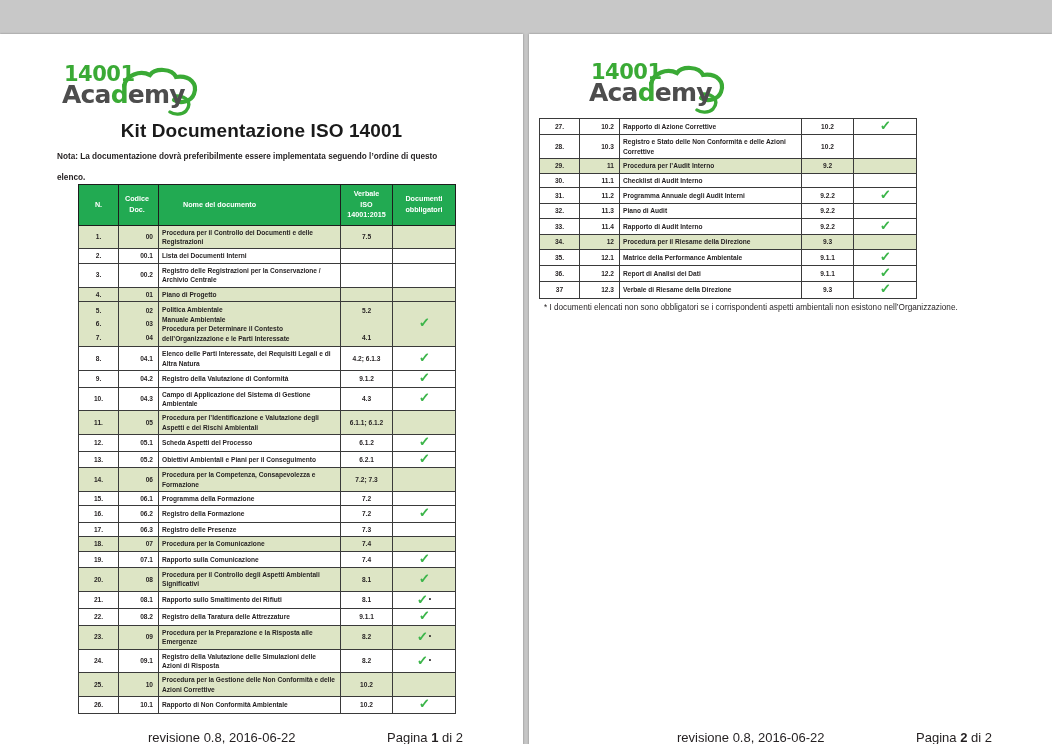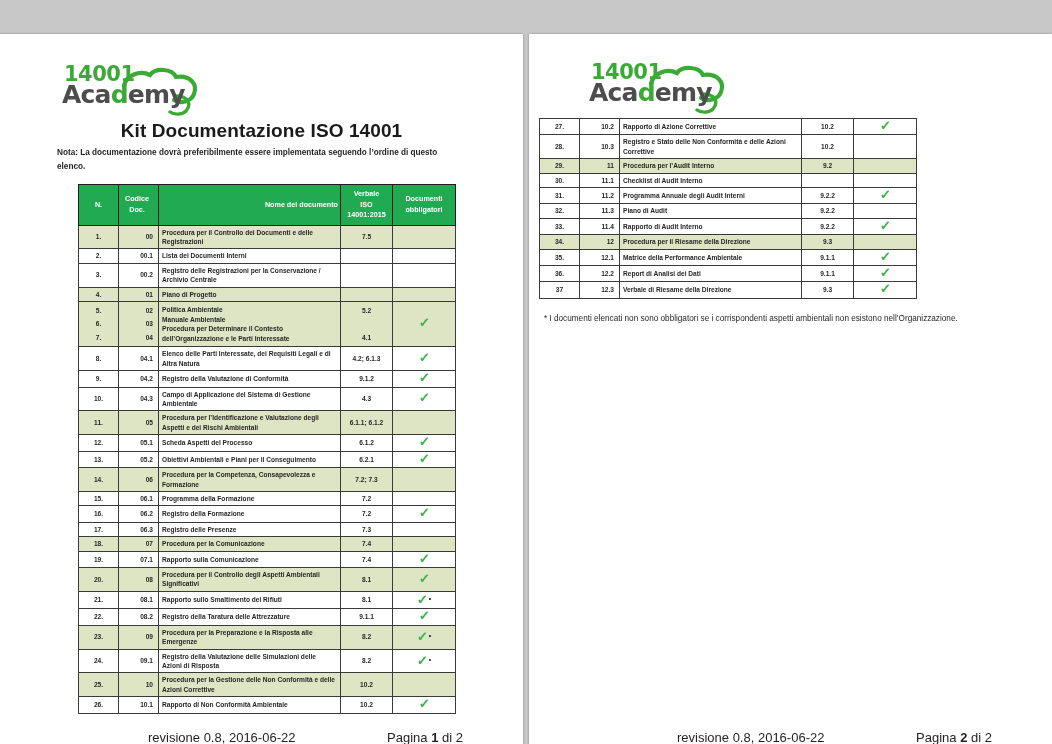--- a/index.html
+++ b/index.html
@@ -78,21 +78,21 @@
     letter-spacing: .1px;
   }
   .doc-note {
     position: absolute;
     left: 57px;
     width: 400px;
     top: 112px;
     font-size: 8.2px;
     font-weight: bold;
     color: #231f20;
-    line-height: 14px;
+    line-height: 21px;
   }
 
   
   table.kit {
     position: absolute;
     border-collapse: collapse;
     table-layout: fixed;
     font-size: 6.6px;
     color: #231f20;
   }
@@ -144,21 +144,21 @@
   .stack-nums span { line-height: 13.5px; }
   .stack-codes span { line-height: 13.5px; }
   .stack-claus span { line-height: 13.5px; }
   .stack-names span { line-height: 9.6px; }
 
   
   .footnote {
     position: absolute;
     left: 15px;
     width: 415px;
-    top: 278px;
+    top: 267px;
     font-size: 8.2px;
     color: #231f20;
     line-height: 13.5px;
   }
 
   
   .footer {
     position: absolute;
     bottom: 34px;
     left: 0; right: 0;
@@ -199,21 +199,21 @@
       <div class="doc-note">Nota: La documentazione dovrà preferibilmente essere implementata seguendo l’ordine di questo elenco.</div>
 
       <table class="kit" style="left:78px; top:150px; width:378px;">
         <thead>
           <tr>
             <th class="c-num">N.</th>
             <th class="c-code" style="text-align:center;">
               <span>Codice</span><br>
               <span>Doc.</span>
             </th>
-            <th class="c-name" style="text-align:right;padding-left:24px;">Nome del documento</th>
+            <th class="c-name" style="text-align:left;padding-left:24px;">Nome del documento</th>
             <th class="c-claus">
               <span>Verbale</span><br>
               <span>ISO</span><br>
               <span>14001:2015</span>
             </th>
             <th class="c-obbl">
               <span>Documenti</span><br>
               <span>obbligatori</span>
             </th>
           </tr>

